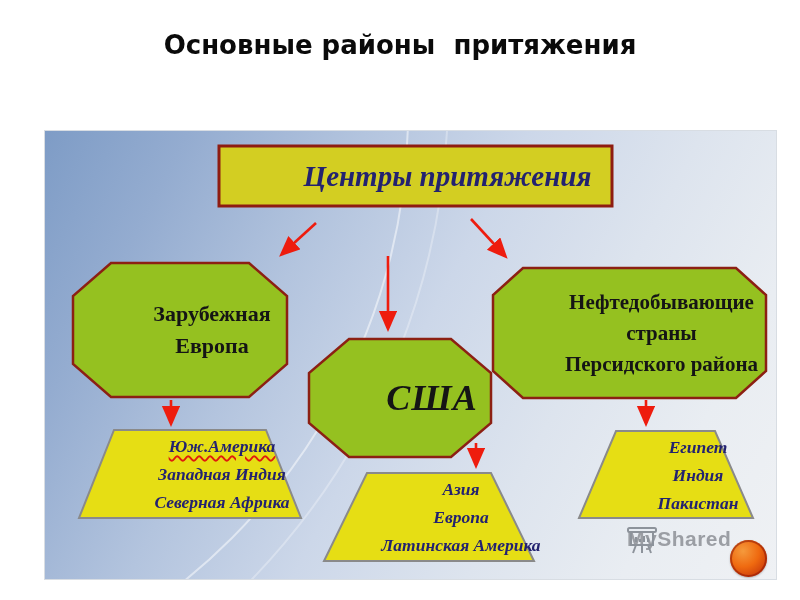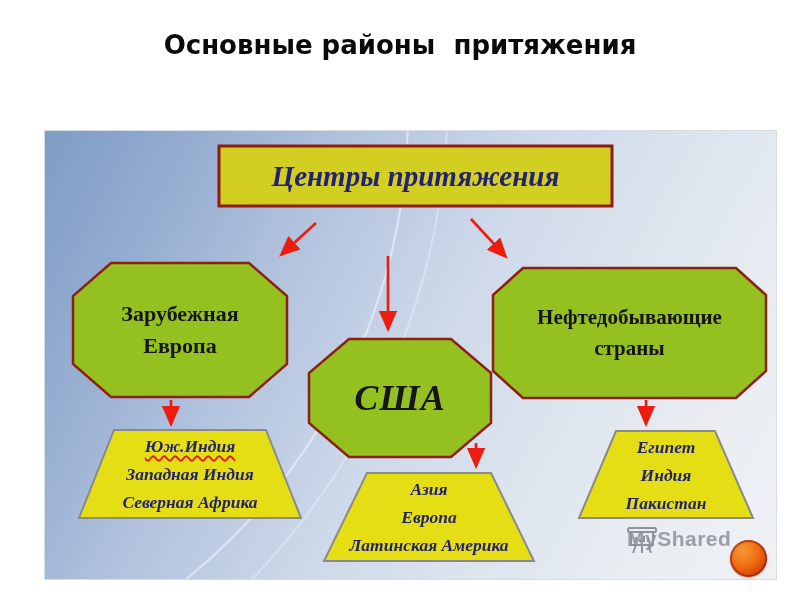--- a/index.html
+++ b/index.html
@@ -13,21 +13,21 @@
     position:absolute;left:44px;top:130px;width:731px;height:448px;overflow:hidden;
     background:linear-gradient(118deg,#7e9cc6 0%,#94acd0 15%,#b3c4de 33%,#ccd7e9 50%,#dde4ee 68%,#e9edf2 84%,#eff1f4 100%);
     border:1px solid #d8dde3;
   }
   .swoosh{position:absolute;border-radius:50%;border:2px solid rgba(255,255,255,0.5);pointer-events:none;}
   .swoosh.s1{width:1200px;height:1200px;left:-840px;top:-620px;}
   .swoosh.s2{width:1400px;height:1400px;left:-1000px;top:-740px;border-color:rgba(255,255,255,0.3);}
   .diagram svg{position:absolute;left:0;top:0;}
   .lbl{
     position:absolute;display:flex;flex-direction:column;justify-content:center;align-items:center;
-    text-align:center;pointer-events:none;
+    text-align:center;pointer-events:none;padding-left:32px;
   }
   .serif-b{font-family:"Liberation Serif","DejaVu Serif",serif;font-weight:700;color:#151515;}
   .navy-i{font-family:"Liberation Serif","DejaVu Serif",serif;font-weight:700;font-style:italic;color:#232270;}
   .lbl-root{left:174px;top:15px;width:393px;height:60px;}
   .lbl-root .line{font-size:29px;}
   .lbl-europe{left:28px;top:132px;width:214px;height:134px;}
   .lbl-europe .line{font-size:22px;line-height:32px;}
   .lbl-usa{left:264px;top:208px;width:182px;height:118px;}
   .lbl-usa .line{font-size:36px;letter-spacing:1px;font-style:italic;}
   .lbl-persian{left:448px;top:137px;width:273px;height:130px;}
@@ -93,24 +93,25 @@
       <div class="line serif-b">Европа</div>
     </div>
 
     <div class="lbl lbl-usa">
       <div class="line serif-b">США</div>
     </div>
 
     <div class="lbl lbl-persian">
       <div class="line serif-b">Нефтедобывающие</div>
       <div class="line serif-b">страны</div>
+      <div class="line serif-b">Персидского района</div>
     </div>
 
     <div class="lbl lbl-src lbl-src-eu">
-      <div class="line navy-i squiggle">Юж.Индия</div>
+      <div class="line navy-i squiggle">Юж.Америка</div>
       <div class="line navy-i">Западная Индия</div>
       <div class="line navy-i">Северная Африка</div>
     </div>
 
     <div class="lbl lbl-src lbl-src-usa">
       <div class="line navy-i">Азия</div>
       <div class="line navy-i">Европа</div>
       <div class="line navy-i" style="white-space:nowrap;">Латинская Америка</div>
     </div>
 

